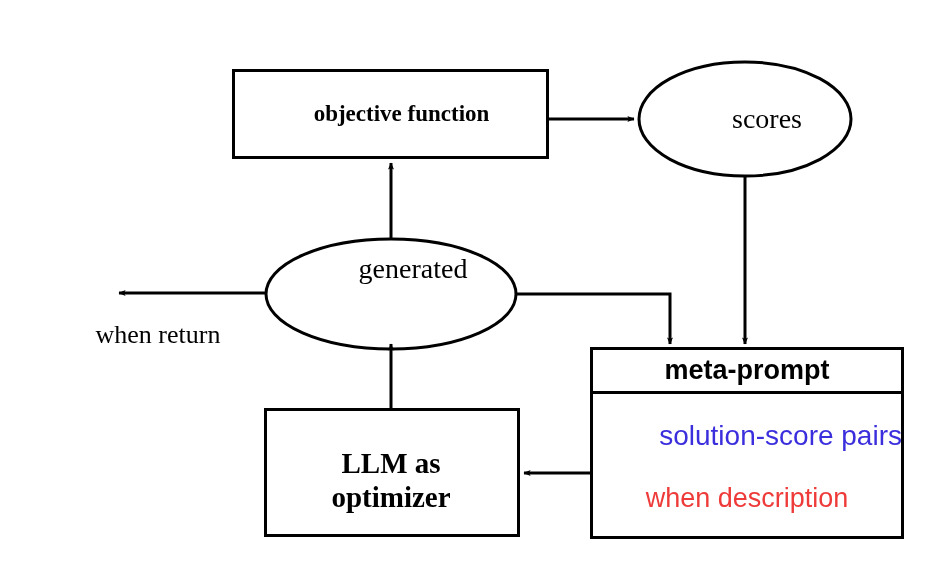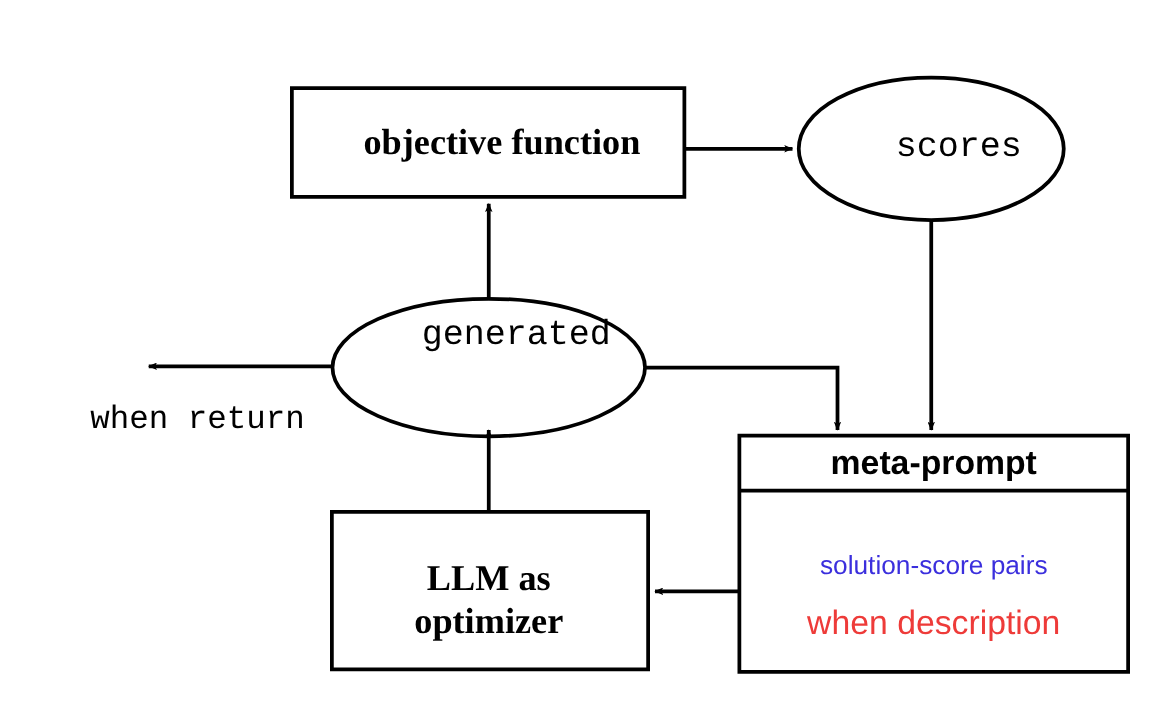--- a/index.html
+++ b/index.html
@@ -35,40 +35,40 @@
     color: #000000;
     line-height: 1.18;
     -webkit-font-smoothing: antialiased;
   }
 
   .serif-bold {
     font-family: "Liberation Serif", "DejaVu Serif", serif;
     font-weight: bold;
   }
   .serif-regular {
-    font-family: Liberation Mono, monospace;
+    font-family: Liberation Serif, serif;
     font-weight: normal;
     padding-left: 22px;
   }
   .sans-bold {
     font-family: "Liberation Sans", "DejaVu Sans", sans-serif;
     font-weight: bold;
   }
   .sans-regular {
     font-family: "Liberation Sans", "DejaVu Sans", sans-serif;
     font-weight: normal;
   }
 
   
   #evaluator-text {
     left: 235px;
     top: 72px;
     width: 333px;
     height: 84px;
-    font-size: 29px;
+    font-size: 23px;
   }
   
   #scores-text {
     left: 640px;
     top: 95px;
     width: 210px;
     height: 48px;
     font-size: 28px;
   }
   
@@ -101,24 +101,25 @@
   #meta-header-text {
     left: 592px;
     top: 352px;
     width: 310px;
     height: 38px;
     font-size: 27px;
   }
   
   #meta-row-pairs {
     left: 592px;
-    top: 435px;
+    top: 418px;
     width: 310px;
     height: 36px;
-    font-size: 21px;
+    font-size: 28px;
+    align-items: flex-end;
   }
   #meta-row-task {
     left: 592px;
     top: 481px;
     width: 310px;
     height: 36px;
     font-size: 27px;
   }
 </style>
 </head>

